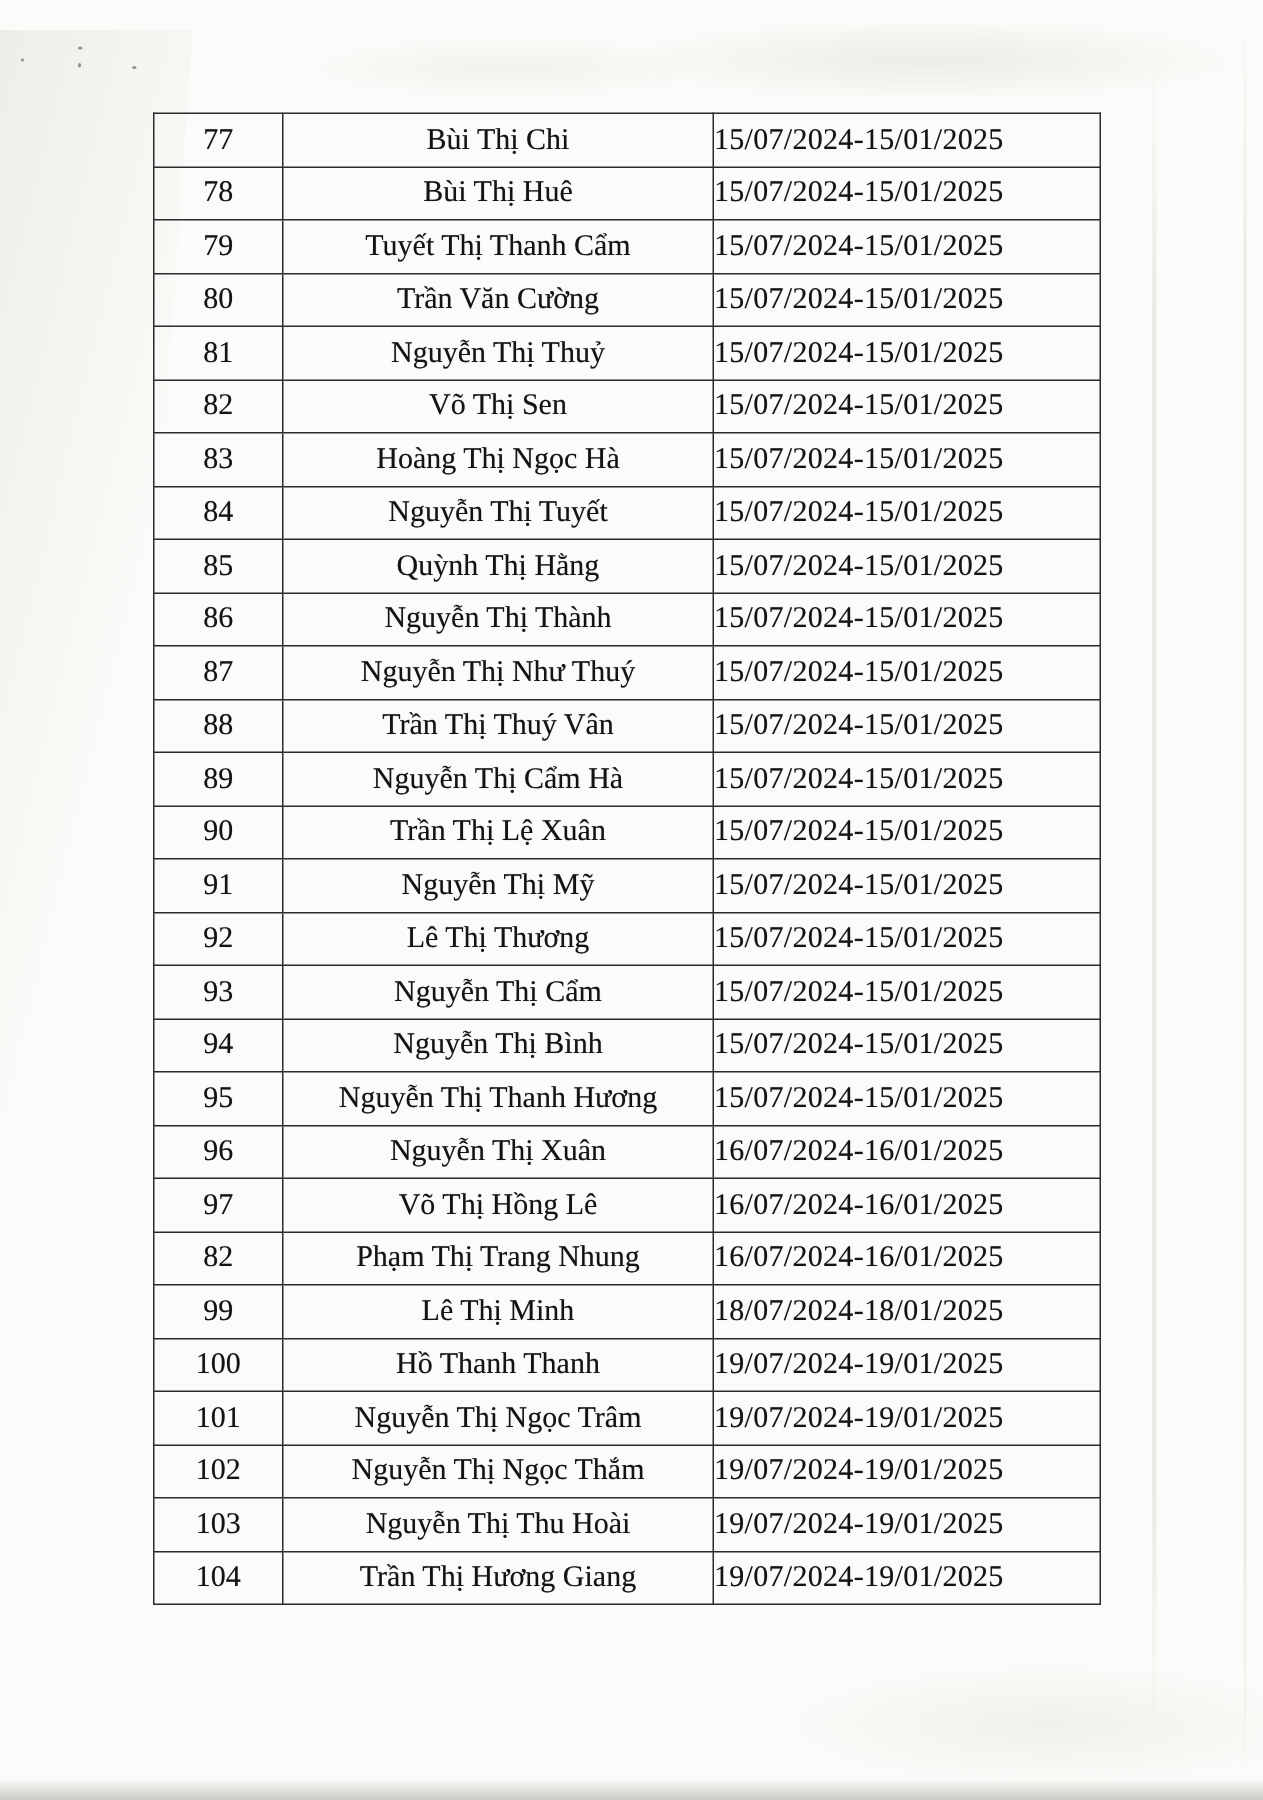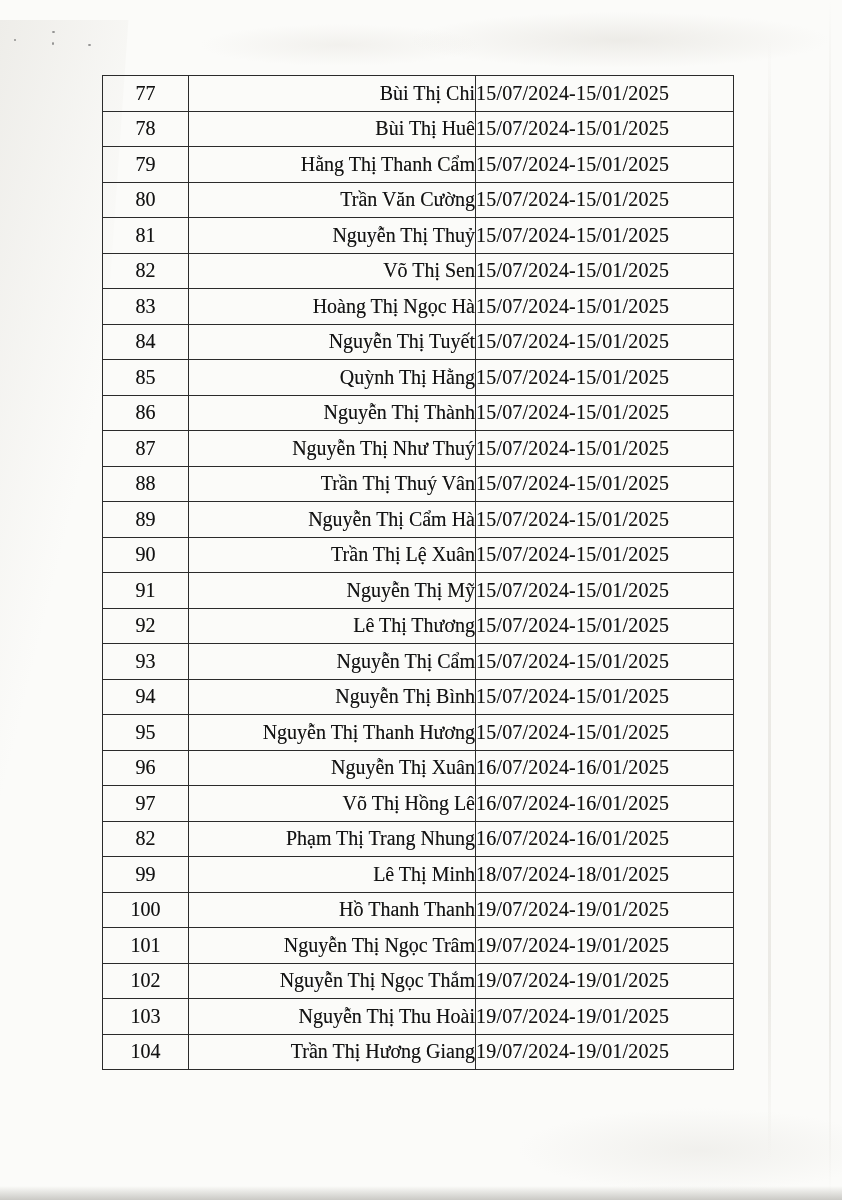--- a/index.html
+++ b/index.html
@@ -65,21 +65,21 @@
     height: 34.5px;
     font-size: 20px;
     color: #131313;
     vertical-align: middle;
     padding: 0;
     white-space: nowrap;
     overflow: hidden;
     text-shadow: 0 0 0.5px rgba(20,20,20,0.45);
   }
   td.c-no { width: 85px; text-align: center; }
-  td.c-name { width: 286px; text-align: right; padding-left: 27px; }
+  td.c-name { width: 286px; text-align: center; padding-left: 27px; }
   td.c-period { width: 257px; text-align: left; letter-spacing: 0.2px; }
 </style>
 </head>
 <body>
 
 <div class="page">
 
   <div class="corner-shade"></div>
   <div class="speck" style="left:14px; top:39px; width:2px; height:2px;"></div>
   <div class="speck" style="left:52px; top:31px; width:3px; height:2px;"></div>
@@ -98,21 +98,21 @@
     </tr>
 
     <tr>
       <td class="c-no">78</td>
       <td class="c-name">Bùi Thị Huê</td>
       <td class="c-period">15/07/2024-15/01/2025</td>
     </tr>
 
     <tr>
       <td class="c-no">79</td>
-      <td class="c-name">Hằng Thị Thanh Cẩm</td>
+      <td class="c-name">Tuyết Thị Thanh Cẩm</td>
       <td class="c-period">15/07/2024-15/01/2025</td>
     </tr>
 
     <tr>
       <td class="c-no">80</td>
       <td class="c-name">Trần Văn Cường</td>
       <td class="c-period">15/07/2024-15/01/2025</td>
     </tr>
 
     <tr>

